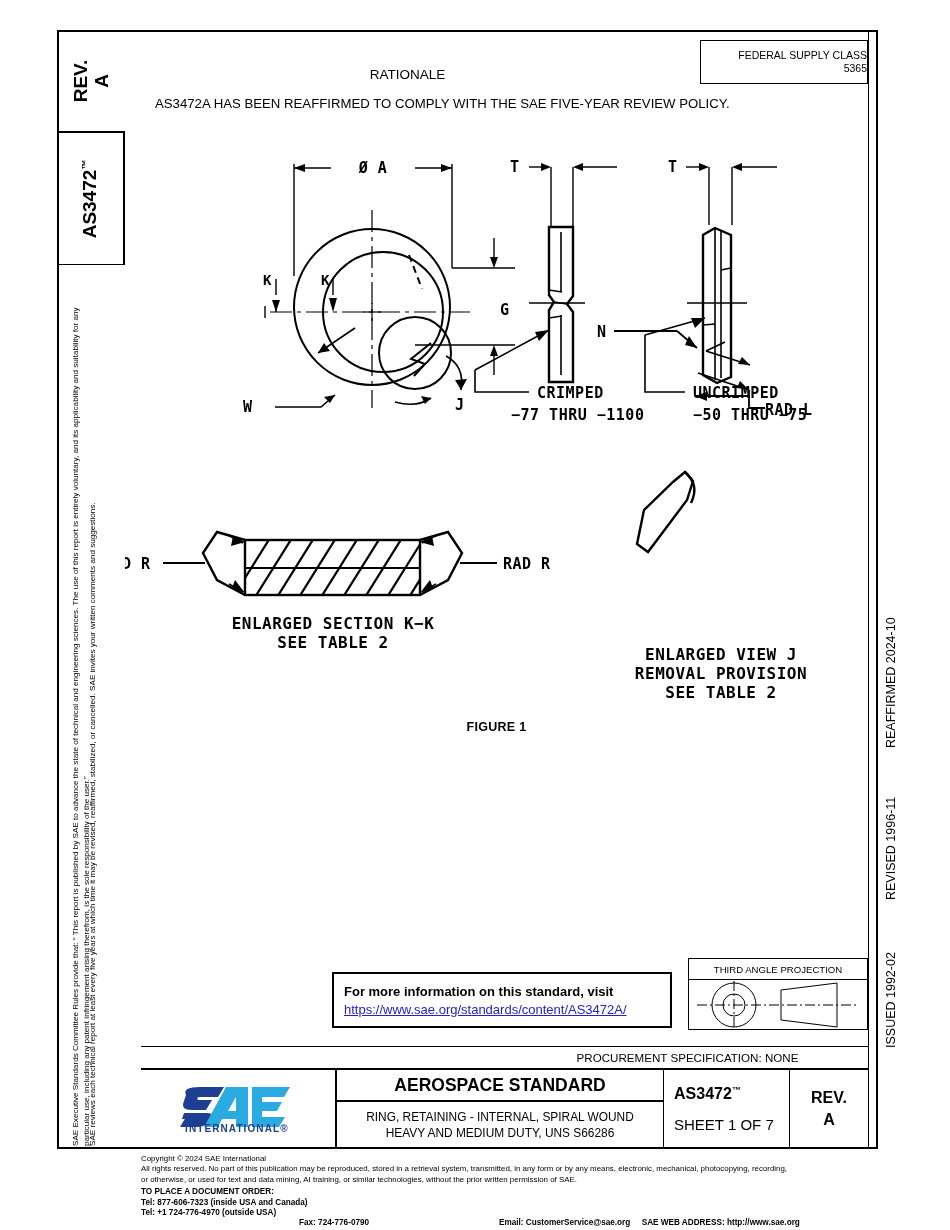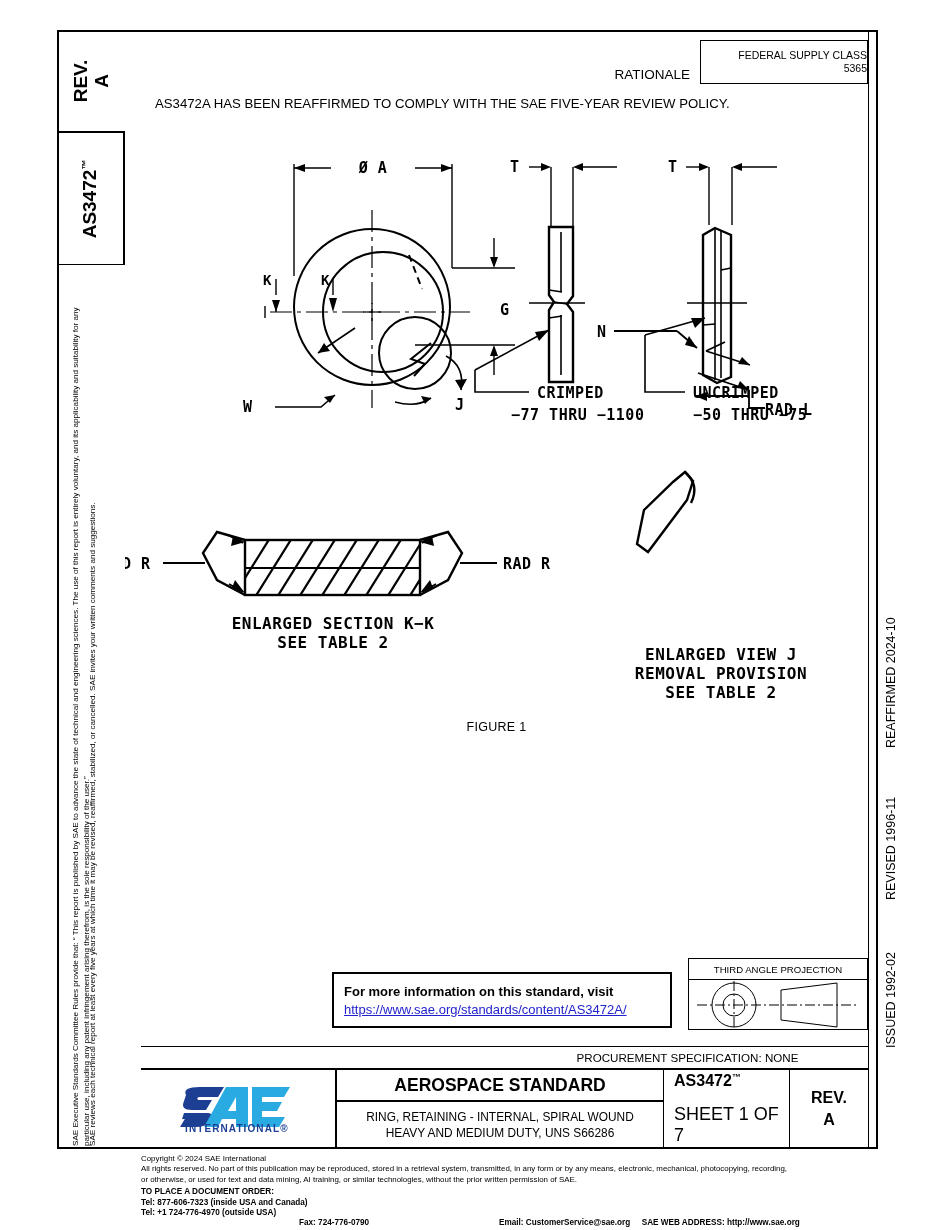--- a/index.html
+++ b/index.html
@@ -28,27 +28,27 @@
   
   .right-strip{position:absolute;left:868px;top:600px;width:22px;height:450px;}
   .right-strip .rt{position:absolute;transform-origin:0 0;transform:rotate(-90deg);white-space:nowrap;font-size:12.5px;}
   .rt-1{left:16px;top:448px;}
   .rt-2{left:16px;top:300px;}
   .rt-3{left:16px;top:148px;}
 
   
   .fsc-box{position:absolute;left:700px;top:40px;width:168px;height:44px;border:1px solid #000;box-sizing:border-box;
      display:flex;flex-direction:column;align-items:flex-end;justify-content:center;font-size:10.5px;line-height:13px;text-align:center;}
-  .rationale-title{position:absolute;left:125px;top:67px;width:565px;text-align:right;font-size:13.5px;}
+  .rationale-title{position:absolute;left:125px;top:67px;width:565px;text-align:center;font-size:13.5px;}
   .rationale-body{position:absolute;left:155px;top:96px;width:700px;font-size:13.2px;}
 
   
   .drawing{position:absolute;left:125px;top:140px;width:743px;height:620px;}
 
-  .figure-label{position:absolute;left:0;top:580px;width:743px;text-align:center;font-size:12.5px;font-weight:normal;letter-spacing:.3px;}
+  .figure-label{position:absolute;left:0;top:580px;width:743px;text-align:center;font-size:12.5px;font-weight:bold;letter-spacing:.3px;}
 
   
   .eng{font-family:"DejaVu Sans Mono","Liberation Mono",monospace;font-weight:bold;letter-spacing:.5px;}
 
   
   .info-box{position:absolute;left:332px;top:972px;width:340px;height:56px;border:2px solid #000;box-sizing:border-box;
      display:flex;flex-direction:column;justify-content:center;padding-left:10px;}
   .info-line1{font-size:13px;font-weight:bold;}
   .info-link{font-size:13px;color:#2222cc;text-decoration:underline;margin-top:3px;}
 
@@ -63,21 +63,21 @@
   .cust-r{position:absolute;left:366px;top:0;width:361px;height:100%;display:flex;align-items:center;justify-content:center;font-size:11.6px;}
 
   .titleblock{position:absolute;left:141px;top:1070px;width:727px;height:78px;box-sizing:border-box;}
   .tb-logo{position:absolute;left:0;top:0;width:196px;height:78px;border-right:2px solid #000;box-sizing:border-box;display:flex;align-items:center;justify-content:center;}
   .tb-mid{position:absolute;left:196px;top:0;width:327px;height:78px;border-right:1px solid #000;box-sizing:border-box;}
   .tb-mid-top{height:30px;border-bottom:2px solid #000;display:flex;align-items:center;justify-content:center;font-size:17.5px;font-weight:bold;}
   .tb-mid-bot{height:46px;display:flex;flex-direction:column;align-items:center;justify-content:center;font-size:11.9px;line-height:16px;text-align:center;}
   .tb-num{position:absolute;left:523px;top:0;width:126px;height:78px;border-right:1px solid #000;box-sizing:border-box;display:flex;flex-direction:column;justify-content:center;padding-left:10px;}
   .tb-num .n1{font-size:16px;font-weight:bold;}
   .tb-num .n1 .tm{font-size:9px;vertical-align:super;}
-  .tb-num .n2{font-size:18px;margin-top:13px;}
+  .tb-num .n2{font-size:15px;margin-top:13px;}
   .tb-rev{position:absolute;left:649px;top:0;width:78px;height:78px;box-sizing:border-box;display:flex;flex-direction:column;align-items:center;justify-content:center;font-size:16px;font-weight:bold;line-height:22px;}
 
   
   .sae-logo{width:120px;height:48px;position:relative;}
   .sae-intl{position:absolute;left:7px;bottom:-1px;width:100%;font-size:10px;font-weight:bold;letter-spacing:1.1px;}
 
   
   .footer{position:absolute;left:141px;top:1154px;width:800px;font-size:7.9px;line-height:10.4px;}
   .foot-order{margin-top:2px;display:flex;font-weight:bold;font-size:8.2px;flex-direction:column;}
   .fo-a{width:158px;}

